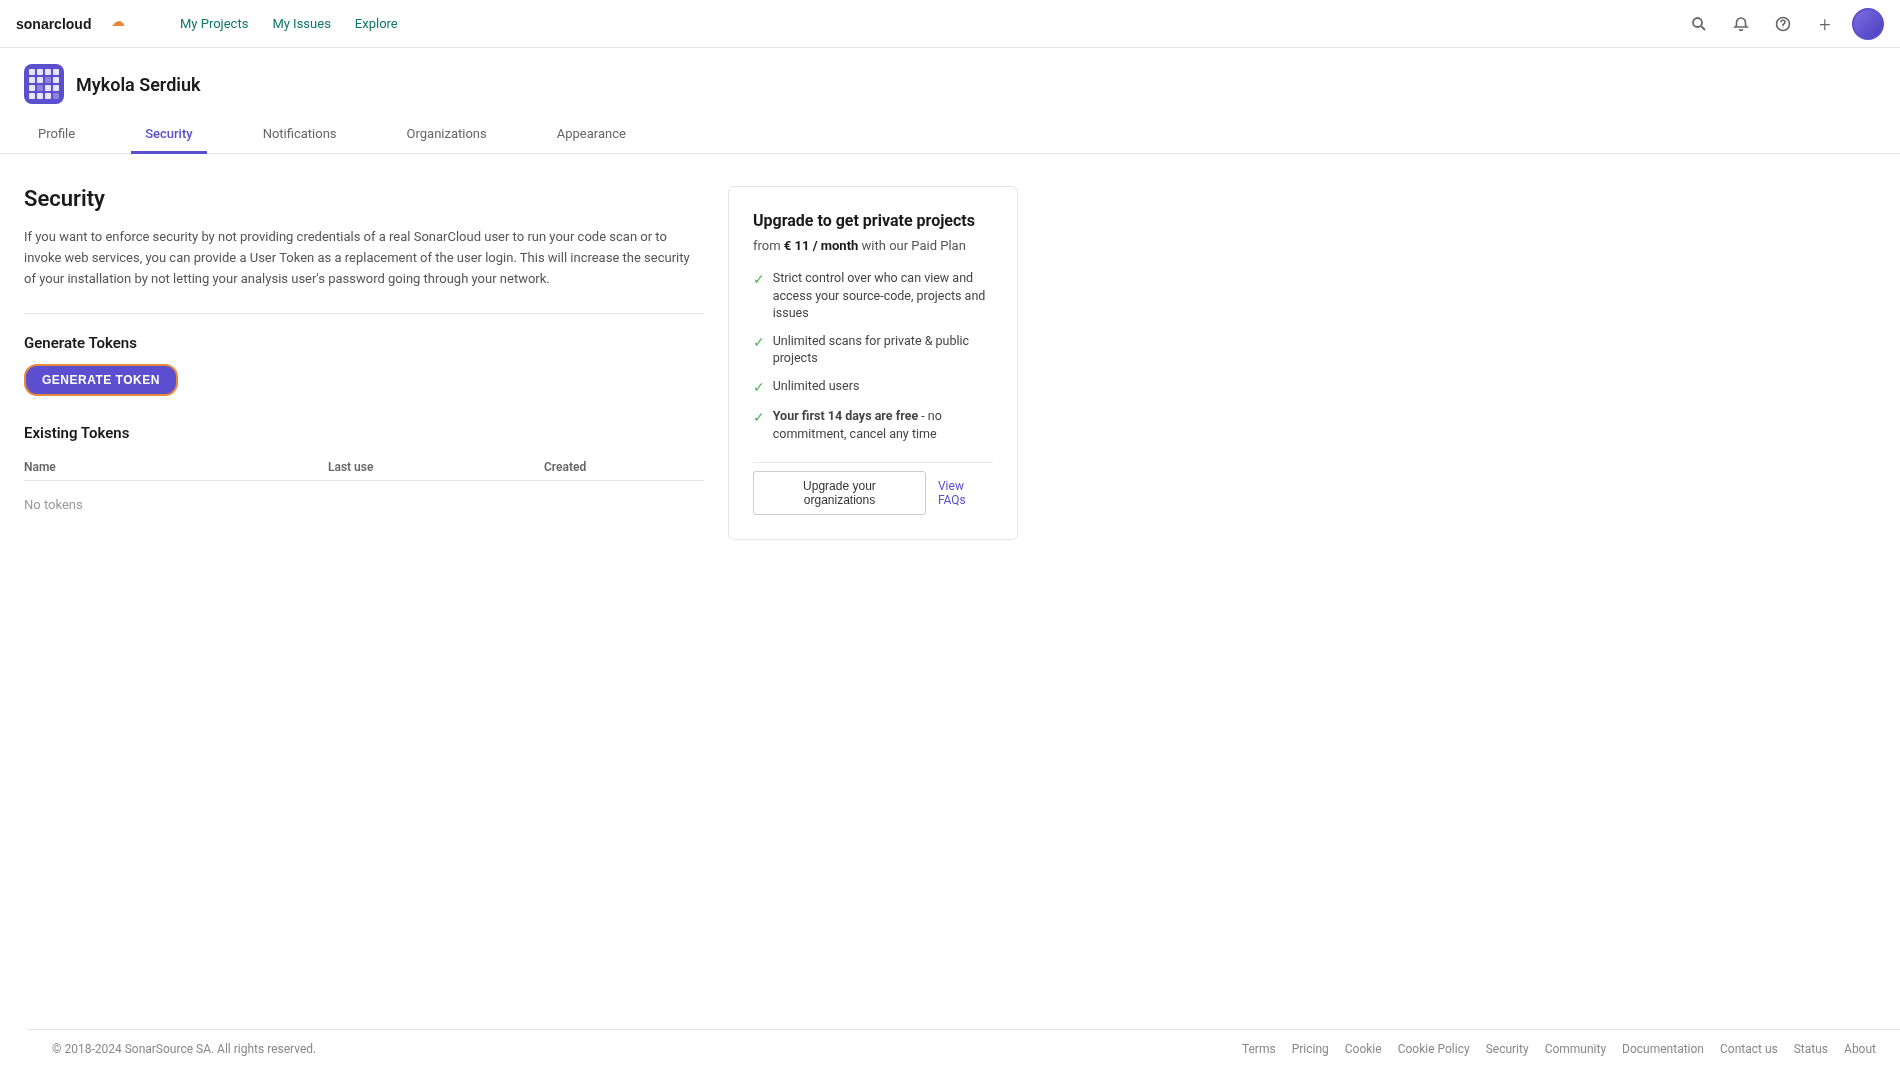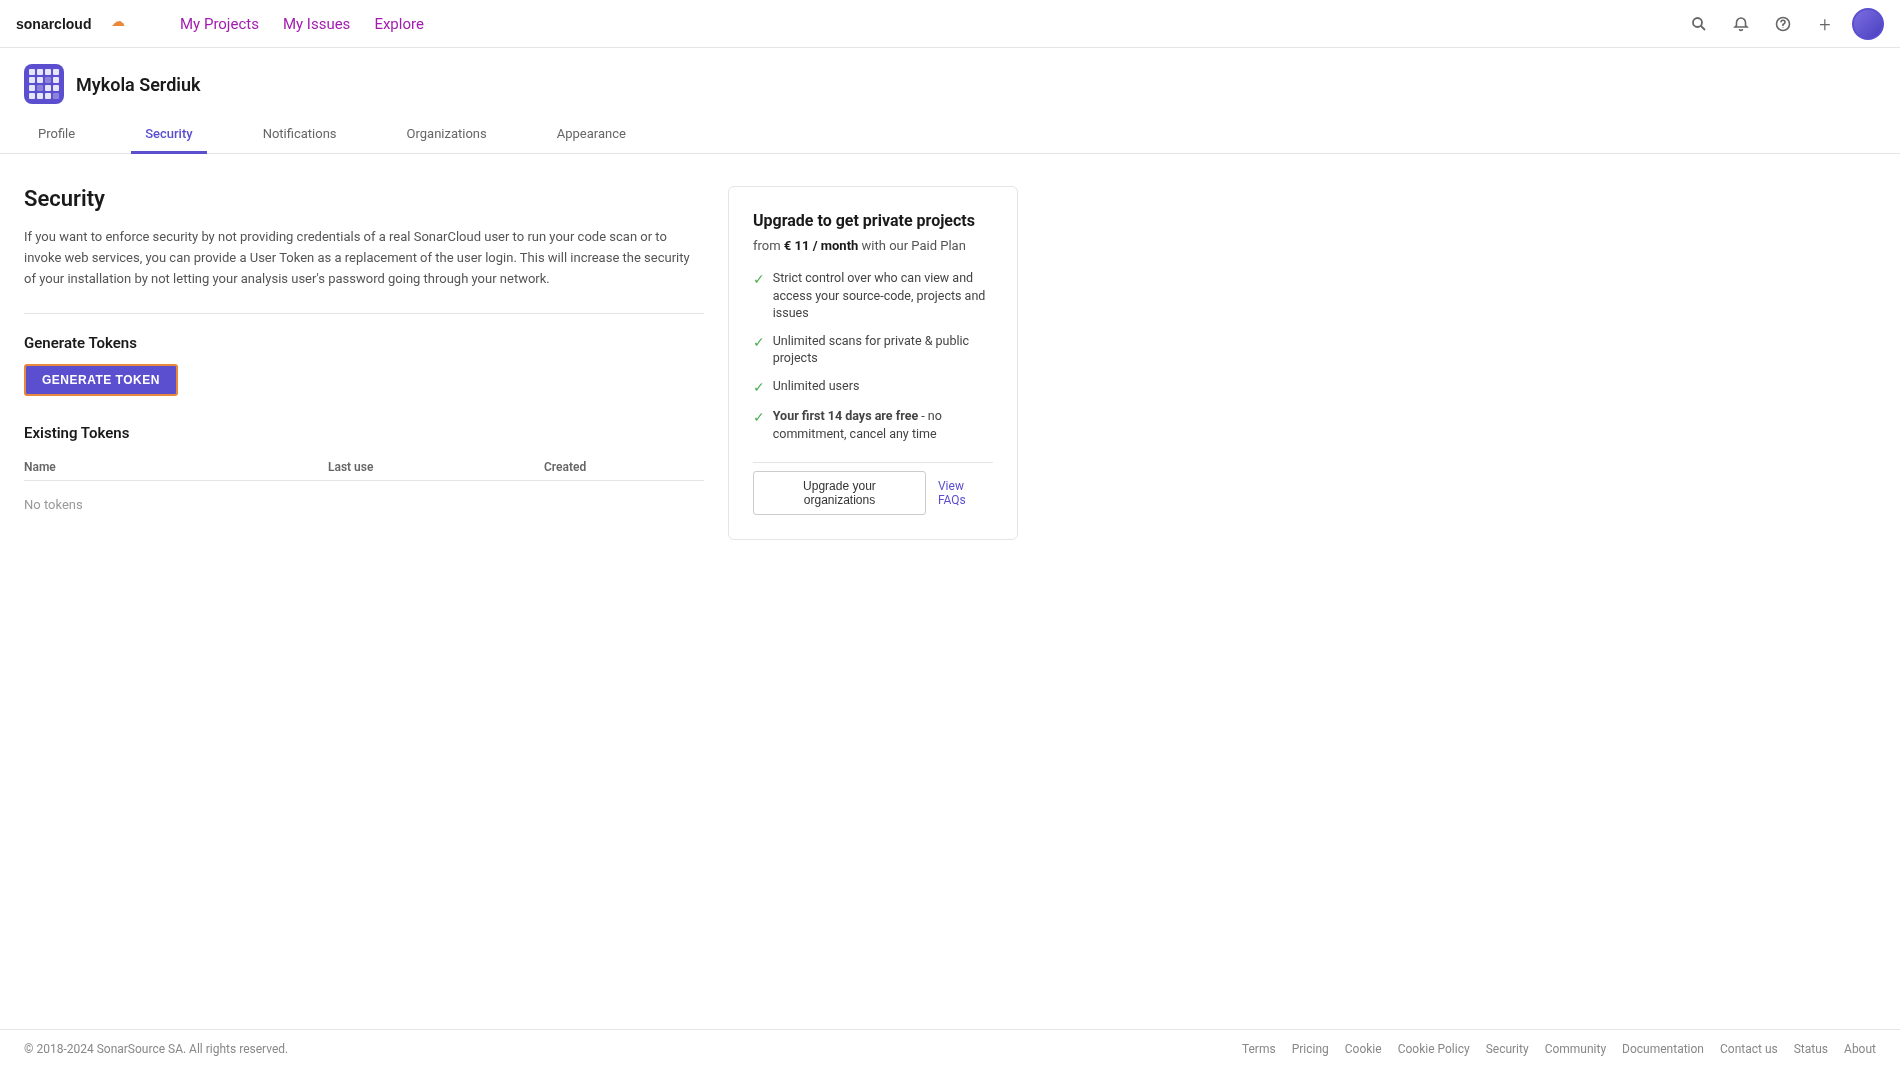--- a/index.html
+++ b/index.html
@@ -6,21 +6,21 @@
     body { font-family: -apple-system, BlinkMacSystemFont, 'Segoe UI', Roboto, sans-serif; font-size: 14px; color: #333; background: #fff; min-height: 1068px; display: flex; flex-direction: column; }
 
     
     .top-nav {
       display: flex; align-items: center; height: 48px; padding: 0 16px;
       border-bottom: 1px solid #e5e5e5; background: #fff;
     }
     .logo-area { display: flex; align-items: center; gap: 6px; margin-right: 24px; }
     .nav-links { display: flex; align-items: center; gap: 4px; }
     .nav-link {
-      padding: 6px 10px; font-size: 15px; color: #a21caf; cursor: pointer;
+      padding: 6px 10px; font-size: 13px; color: #0f766e; cursor: pointer;
       border-radius: 3px; text-decoration: none;
     }
     .nav-spacer { flex: 1; }
     .nav-right { display: flex; align-items: center; gap: 12px; }
     .nav-icon-btn {
       width: 30px; height: 30px; display: flex; align-items: center; justify-content: center;
       cursor: pointer; color: #666; font-size: 16px; border-radius: 3px;
     }
     .avatar {
       width: 32px; height: 32px; border-radius: 50%; background: #5b4fcf;
@@ -64,21 +64,21 @@
 
     
     .subsection-title { font-size: 15px; font-weight: 600; color: #1a1a1a; margin-bottom: 12px; }
     .token-input-row { display: flex; gap: 8px; align-items: center; }
     .token-input {
       flex: 1; padding: 7px 12px; border: 1px solid #ccc; border-radius: 3px;
       font-size: 13px; color: #333; outline: none;
     }
     .generate-btn {
       padding: 7px 16px; background: #5b4fcf; color: #fff; border: 2px solid #e8883c;
-      border-radius: 3px; font-size: 12px; font-weight: 600; letter-spacing: 0.5px;
+      border-radius: 13px; font-size: 12px; font-weight: 600; letter-spacing: 0.5px;
       cursor: pointer; white-space: nowrap; text-transform: uppercase;
     }
 
     
     .existing-tokens { margin-top: 28px; }
     .tokens-table-header {
       display: grid; grid-template-columns: 1fr 180px 160px;
       padding: 6px 0; border-bottom: 1px solid #e5e5e5; font-size: 12px;
       font-weight: 600; color: #666; text-transform: none; gap: 36px;
     }
@@ -102,21 +102,21 @@
     .upgrade-orgs-btn {
       padding: 7px 14px; background: #fff; border: 1px solid #ccc; border-radius: 3px;
       font-size: 12px; color: #333; cursor: pointer;
     }
     .upgrade-faqs-link { font-size: 12px; color: #5b4fcf; cursor: pointer; text-decoration: none; }
 
     
     footer {
       margin-top: auto; border-top: 1px solid #e5e5e5; padding: 12px 24px;
       display: flex; justify-content: space-between; align-items: center;
-      font-size: 12px; color: #888;
+      font-size: 12px; color: #888; margin-left: 28px;
     }
     .footer-links { display: flex; gap: 16px; }
     .footer-link { color: #888; text-decoration: none; cursor: pointer; }
     .footer-copy { font-size: 12px; color: #888; }
     .footer-copy a { color: #888; }
 
     
     .search-icon-svg { width: 16px; height: 16px; }
   </style>
 </head>

